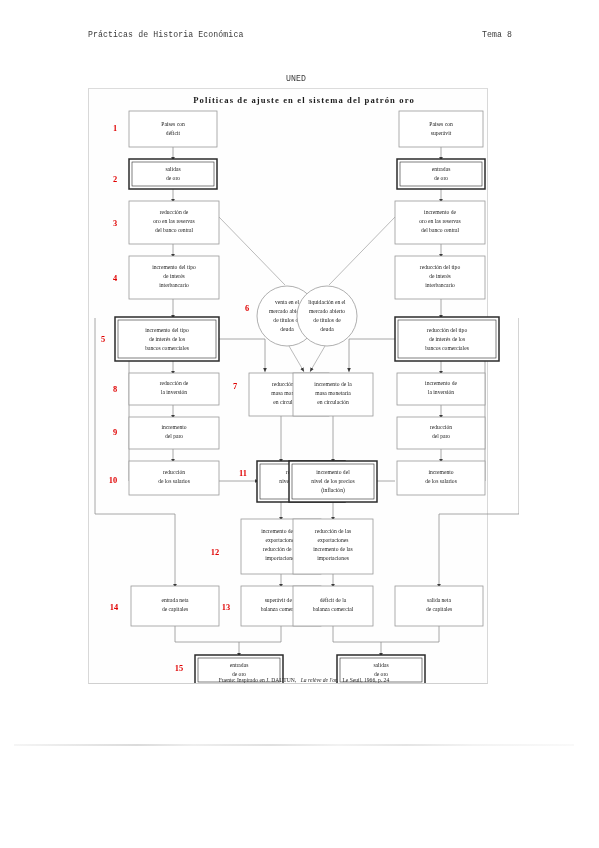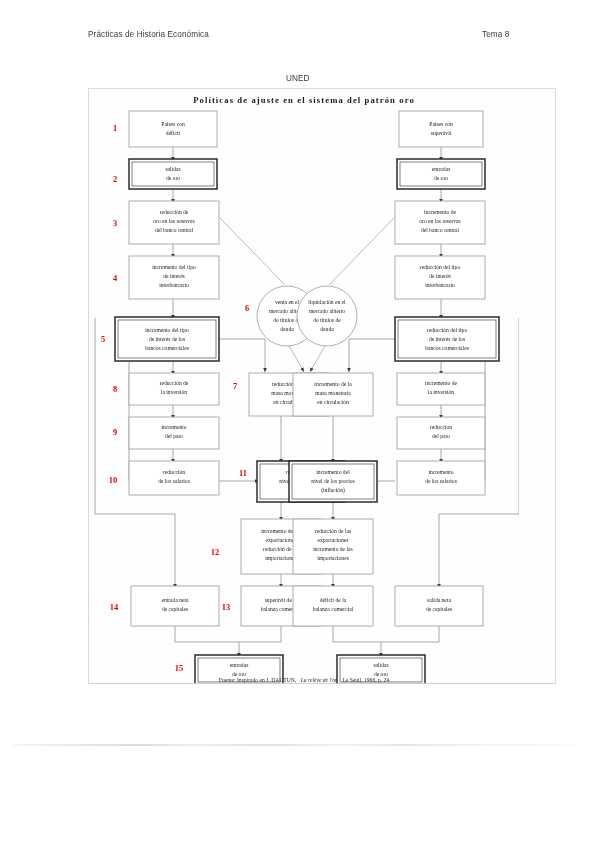--- a/index.html
+++ b/index.html
@@ -3,28 +3,28 @@
 <meta charset="utf-8">
 <style>
   html,body{margin:0;padding:0;}
   body{
     width:599px;height:848px;background:#fff;
     font-family:"Liberation Sans",sans-serif;
     color:#111;overflow:hidden;position:relative;
   }
   .page-header{
     position:absolute;left:0;top:30px;width:599px;height:16px;
-    font-size:8.2px;color:#3a3a3a;letter-spacing:.1px;
+    font-size:8.2px;color:#3a3a3a;letter-spacing:.1px;font-family:Liberation Mono, monospace;
   }
   .page-header .hdr-left{position:absolute;left:88px;top:0;}
   .page-header .hdr-mid{position:absolute;left:286px;top:0;margin-top:44px;}
   .page-header .hdr-right{position:absolute;left:482px;top:0;}
 
   .scan{
-    position:absolute;left:88px;top:88px;width:468px;height:596px;
+    position:absolute;left:88px;top:88px;width:400px;height:596px;
     background:#fefefe;
     border:1px solid #d8d8d8;
     border-top:1px solid #dcdcdc;
     border-bottom:1px solid #d0d0d0;
     box-sizing:border-box;
   }
   .scan-bottom-smudge{
     position:absolute;left:14px;top:744px;width:560px;height:2px;
     background:linear-gradient(90deg,#f2f2f2 0%,#e2e2e2 10%,#cfcfcf 22%,#e9e9e9 32%,#d6d6d6 46%,#eee 58%,#dcdcdc 70%,#efefef 82%,#f7f7f7 100%);
     opacity:.75;

